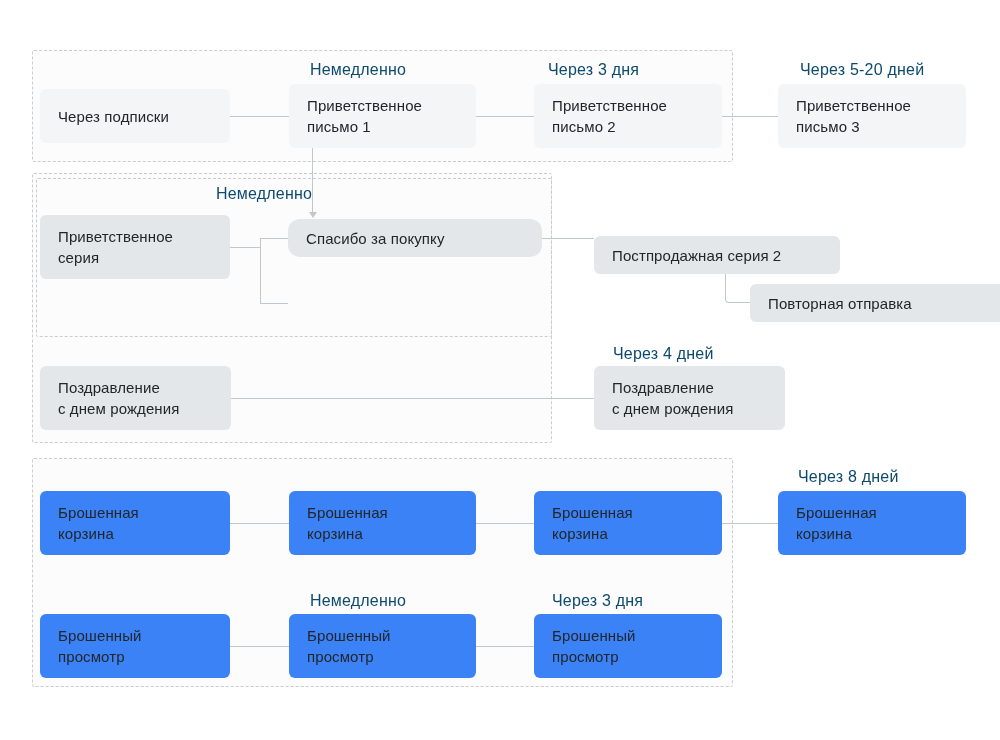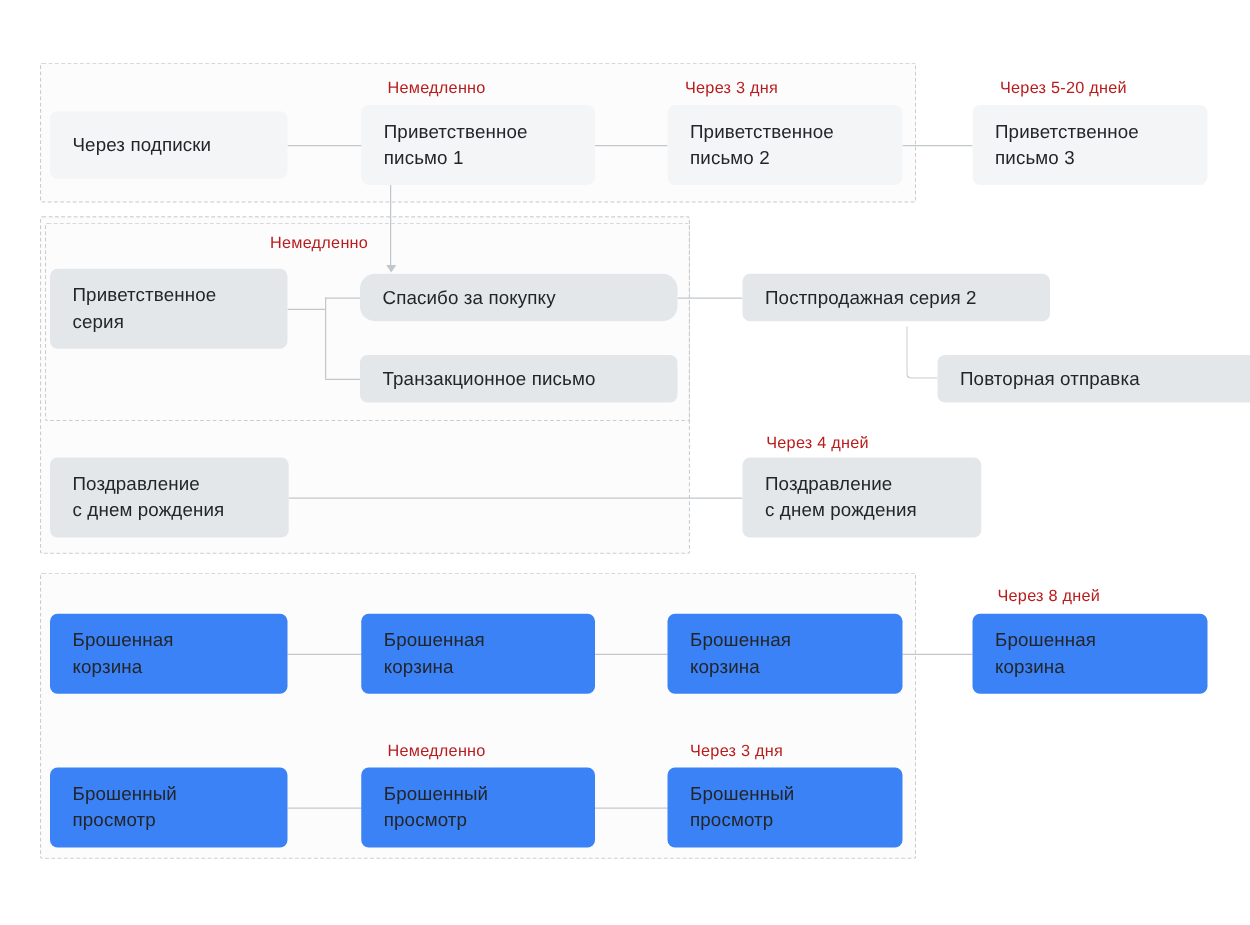--- a/index.html
+++ b/index.html
@@ -50,23 +50,23 @@
     white-space: pre-line;
     z-index: 3;
   }
   .node.grey-light { background: #f4f5f6; }
   .node.grey       { background: #e4e7ea; }
   .node.blue       { background: #3b82f6; }
 
   
   .caption {
     position: absolute;
-    font-size: 13px;
+    font-size: 16px;
     line-height: 16px;
-    color: #b91c1c;
+    color: #0c4a6e;
     letter-spacing: .2px;
     white-space: nowrap;
     z-index: 3;
   }
 
   
   .hline {
     position: absolute;
     height: 1px;
     background: #c2c7cc;
@@ -157,23 +157,22 @@
 письмо 2</div>
 
   <div class="node grey-light" style="left:778px; top:84px; width:188px; height:64px;">Приветственное
 письмо 3</div>
 
   <div class="node grey" style="left:40px; top:215px; width:190px; height:64px;">Приветственное
 серия</div>
 
   <div class="node grey" style="left:288px; top:219px; width:254px; height:38px;border-radius:12px;">Спасибо за покупку</div>
 
-  <div class="node grey" style="left:288px; top:284px; width:254px; height:38px;">Транзакционное письмо</div>
-
-  <div class="node grey" style="left:594px; top:219px; width:246px; height:38px;">Постпродажная серия 2</div>
+
+  <div class="node grey" style="left:594px; top:236px; width:246px; height:38px;">Постпродажная серия 2</div>
 
   <div class="node grey" style="left:750px; top:284px; width:260px; height:38px;">Повторная отправка</div>
 
   <div class="node grey" style="left:40px; top:366px; width:191px; height:64px;">Поздравление
 с днем рождения</div>
 
   <div class="node grey" style="left:594px; top:366px; width:191px; height:64px;">Поздравление
 с днем рождения</div>
 
   <div class="node blue" style="left:40px; top:491px; width:190px; height:64px;">Брошенная

